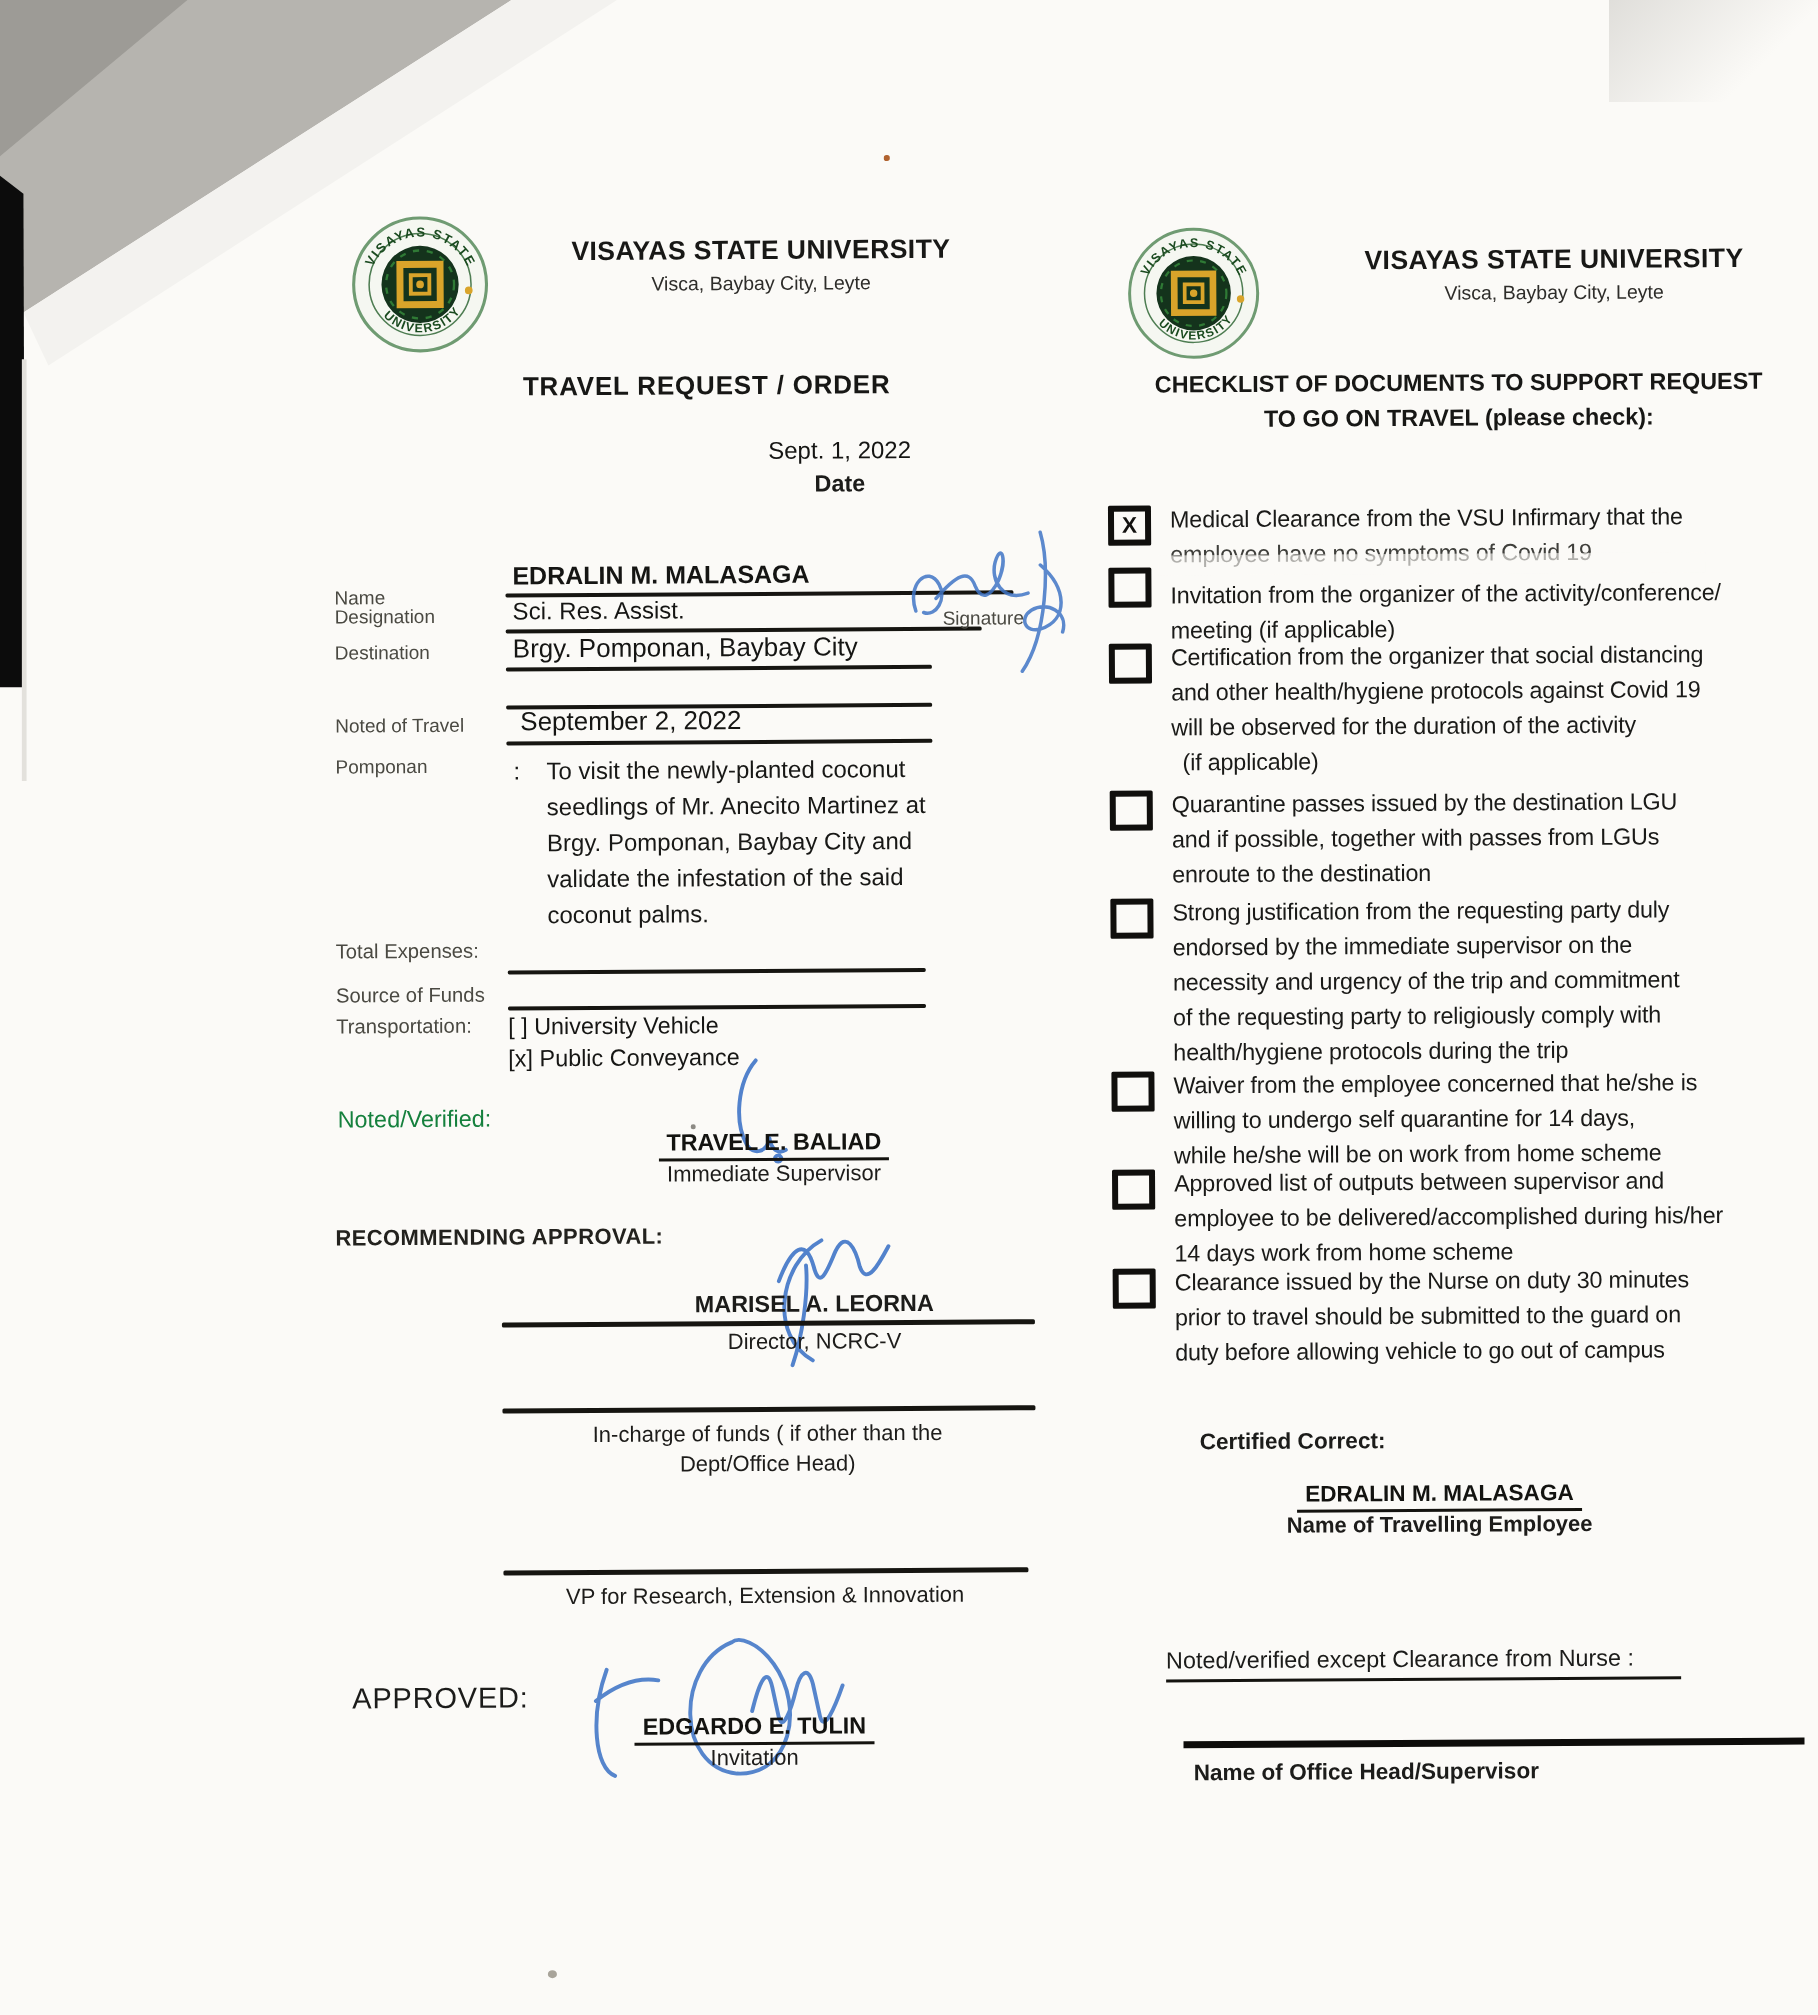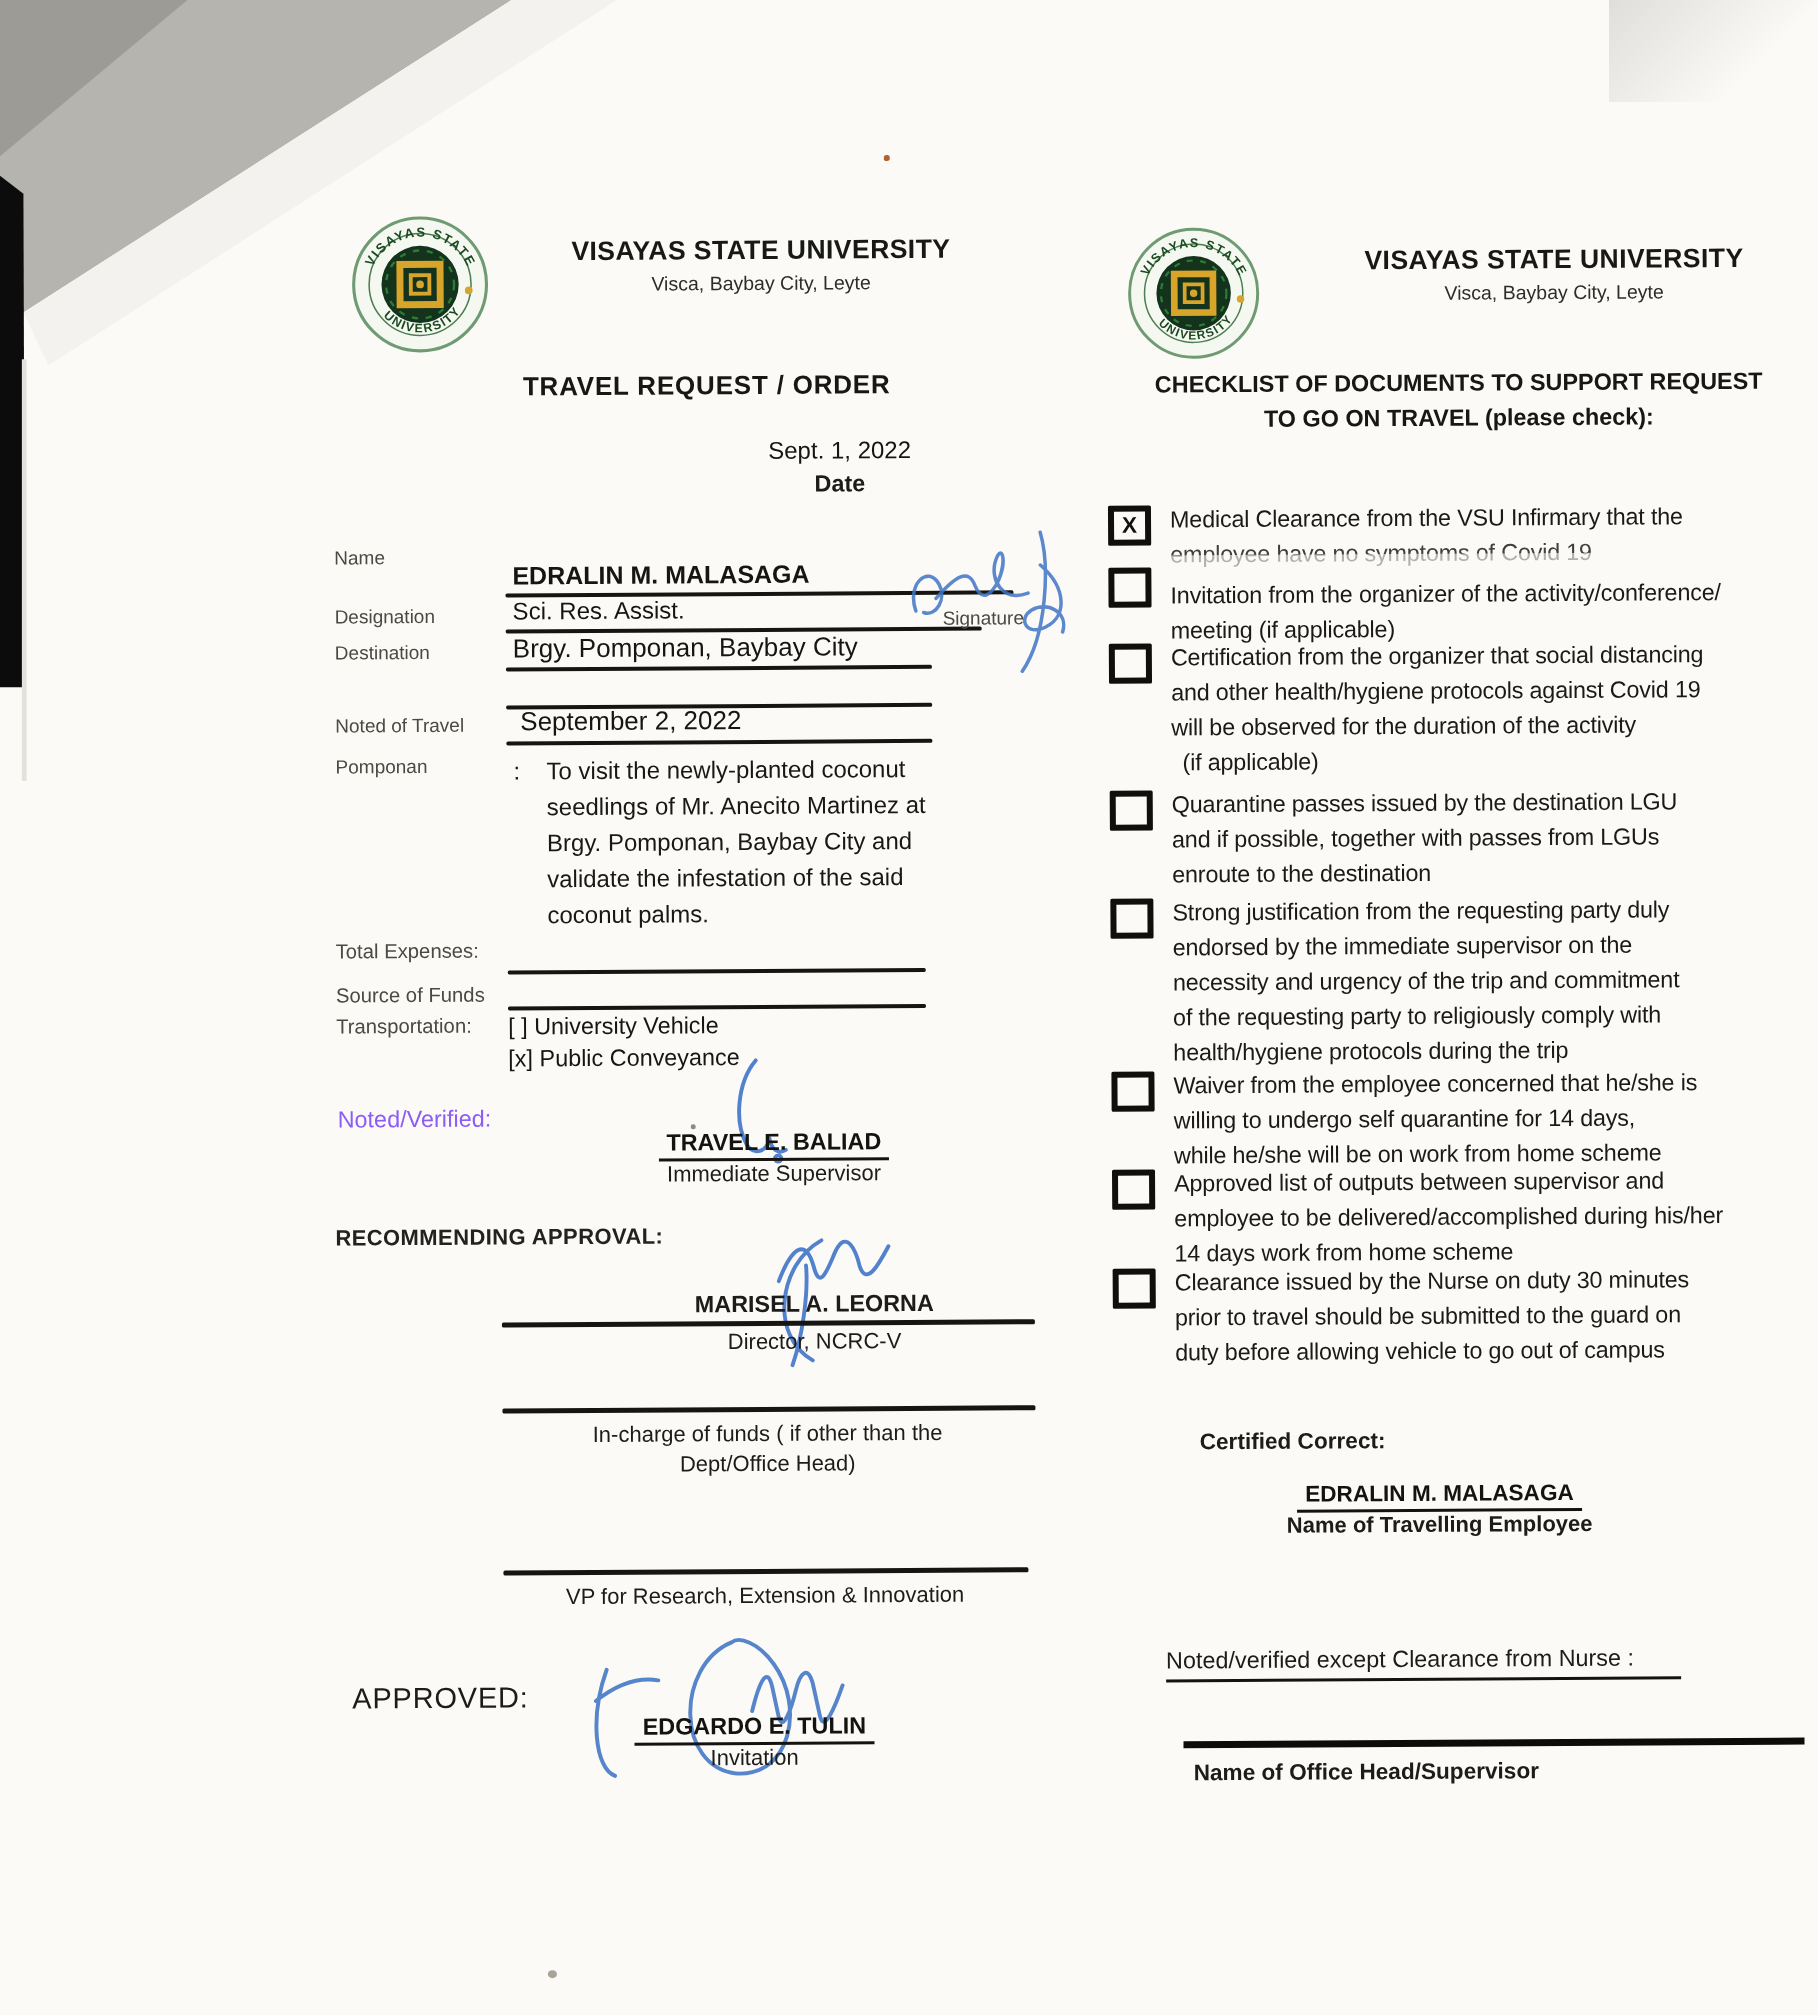--- a/index.html
+++ b/index.html
@@ -12,21 +12,21 @@
   .addr{font-size:19.5px;text-align:center;color:#2e2d2a;}
   .doc-title{font-weight:700;font-size:26px;letter-spacing:0.8px;text-align:center;color:#171715;}
   .r-title{font-weight:700;font-size:23.4px;text-align:center;color:#171715;}
   
   .flabel{font-size:19px;color:#4a4942;}
   .fval{font-size:24px;color:#151513;}
   .fval.bold{font-weight:700;font-size:25px;}
   .rule{background:#161511;height:3.9px;border-radius:1.6px;}
   .purpose-line{font-size:24px;line-height:36px;color:#181816;}
   .option{font-size:23.4px;color:#161614;}
-  .sec-label{font-size:23.4px;color:#8b5cf6;}
+  .sec-label{font-size:23.4px;color:#15803d;}
   .caps-label{font-size:22px;font-weight:700;color:#23221e;letter-spacing:0.4px;}
   .sig-name{font-weight:700;font-size:23.4px;color:#131310;display:inline-block;
             border-bottom:3.1px solid #14130f;padding:0 7.8px 1.6px 7.8px;}
   .caption{font-size:22px;color:#1d1c1a;}
   .center{text-align:center;}
   
   .check-item{position:absolute;left:1111px;width:703px;display:flex;align-items:flex-start;}
   .cb{flex:0 0 auto;width:31px;height:28px;border:6.2px solid #100f0d;border-radius:1.6px;
       margin-top:3.1px;text-align:center;font-weight:700;font-size:22.6px;line-height:28px;color:#12110f;}
   .cl-text{margin-left:19px;font-size:23.4px;line-height:35px;color:#1a1a18;letter-spacing:-0.2px;}
@@ -71,21 +71,21 @@
       <circle cx="153" cy="98" r="5" fill="#d9a42a"></circle>
     </svg>
 
     <div class="abs univ" style="left:508px;top:234px;width:515px;">VISAYAS STATE UNIVERSITY</div>
     <div class="abs addr" style="left:508px;top:271px;width:515px;">Visca, Baybay City, Leyte</div>
     <div class="abs doc-title" style="left:484px;top:369px;width:453px;">TRAVEL REQUEST / ORDER</div>
 
     <div class="abs fval center" style="left:687px;top:436px;width:312px;">Sept. 1, 2022</div>
     <div class="abs center" style="left:687px;top:470px;width:312px;font-weight:700;font-size:23.4px;">Date</div>
 
-    <div class="abs flabel" style="left:337px;top:544px;text-align:center;">Name</div>
+    <div class="abs flabel" style="left:337px;top:584px;text-align:center;">Name</div>
     <div class="abs flabel" style="left:337px;top:603px;">Designation</div>
     <div class="abs flabel" style="left:337px;top:639px;">Destination</div>
     <div class="abs flabel" style="left:337px;top:712px;">Noted of Travel</div>
     <div class="abs flabel" style="left:337px;top:753px;">Pomponan</div>
 
     <div class="abs fval bold" style="left:515px;top:559px;">EDRALIN M. MALASAGA</div>
     <div class="abs rule" style="left:508px;top:591px;width:508px;"></div>
 
     <div class="abs fval" style="left:515px;top:595px;">Sci. Res. Assist.</div>
     <div class="abs rule" style="left:508px;top:627px;width:476px;"></div>

